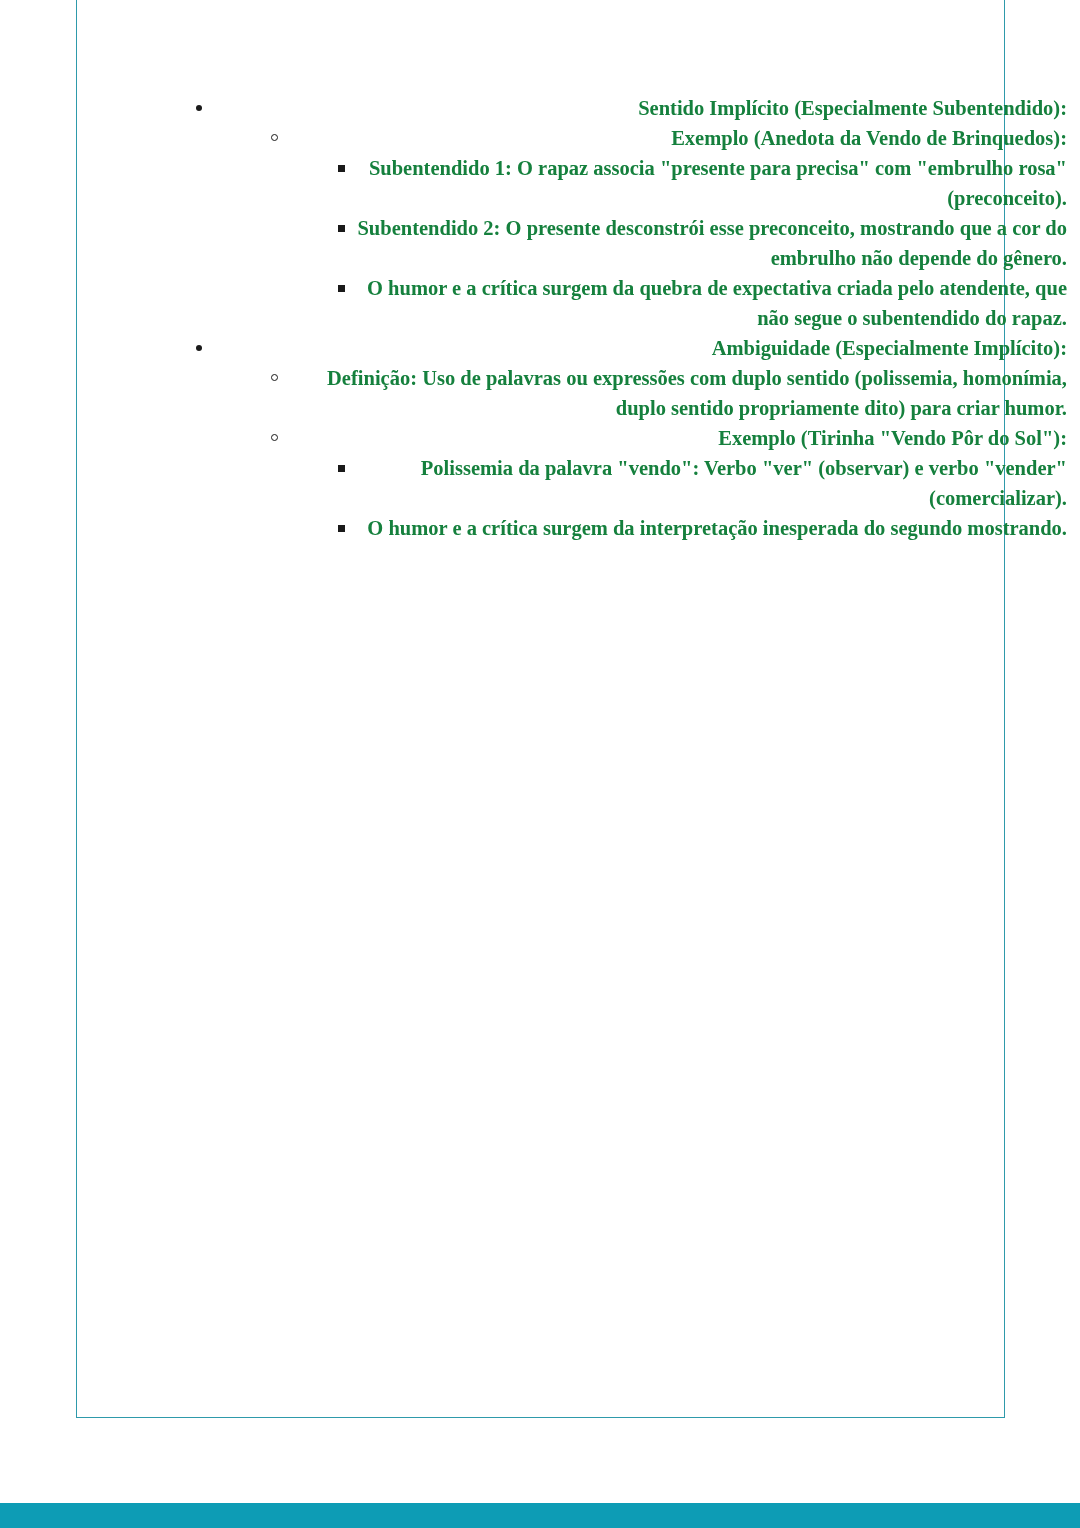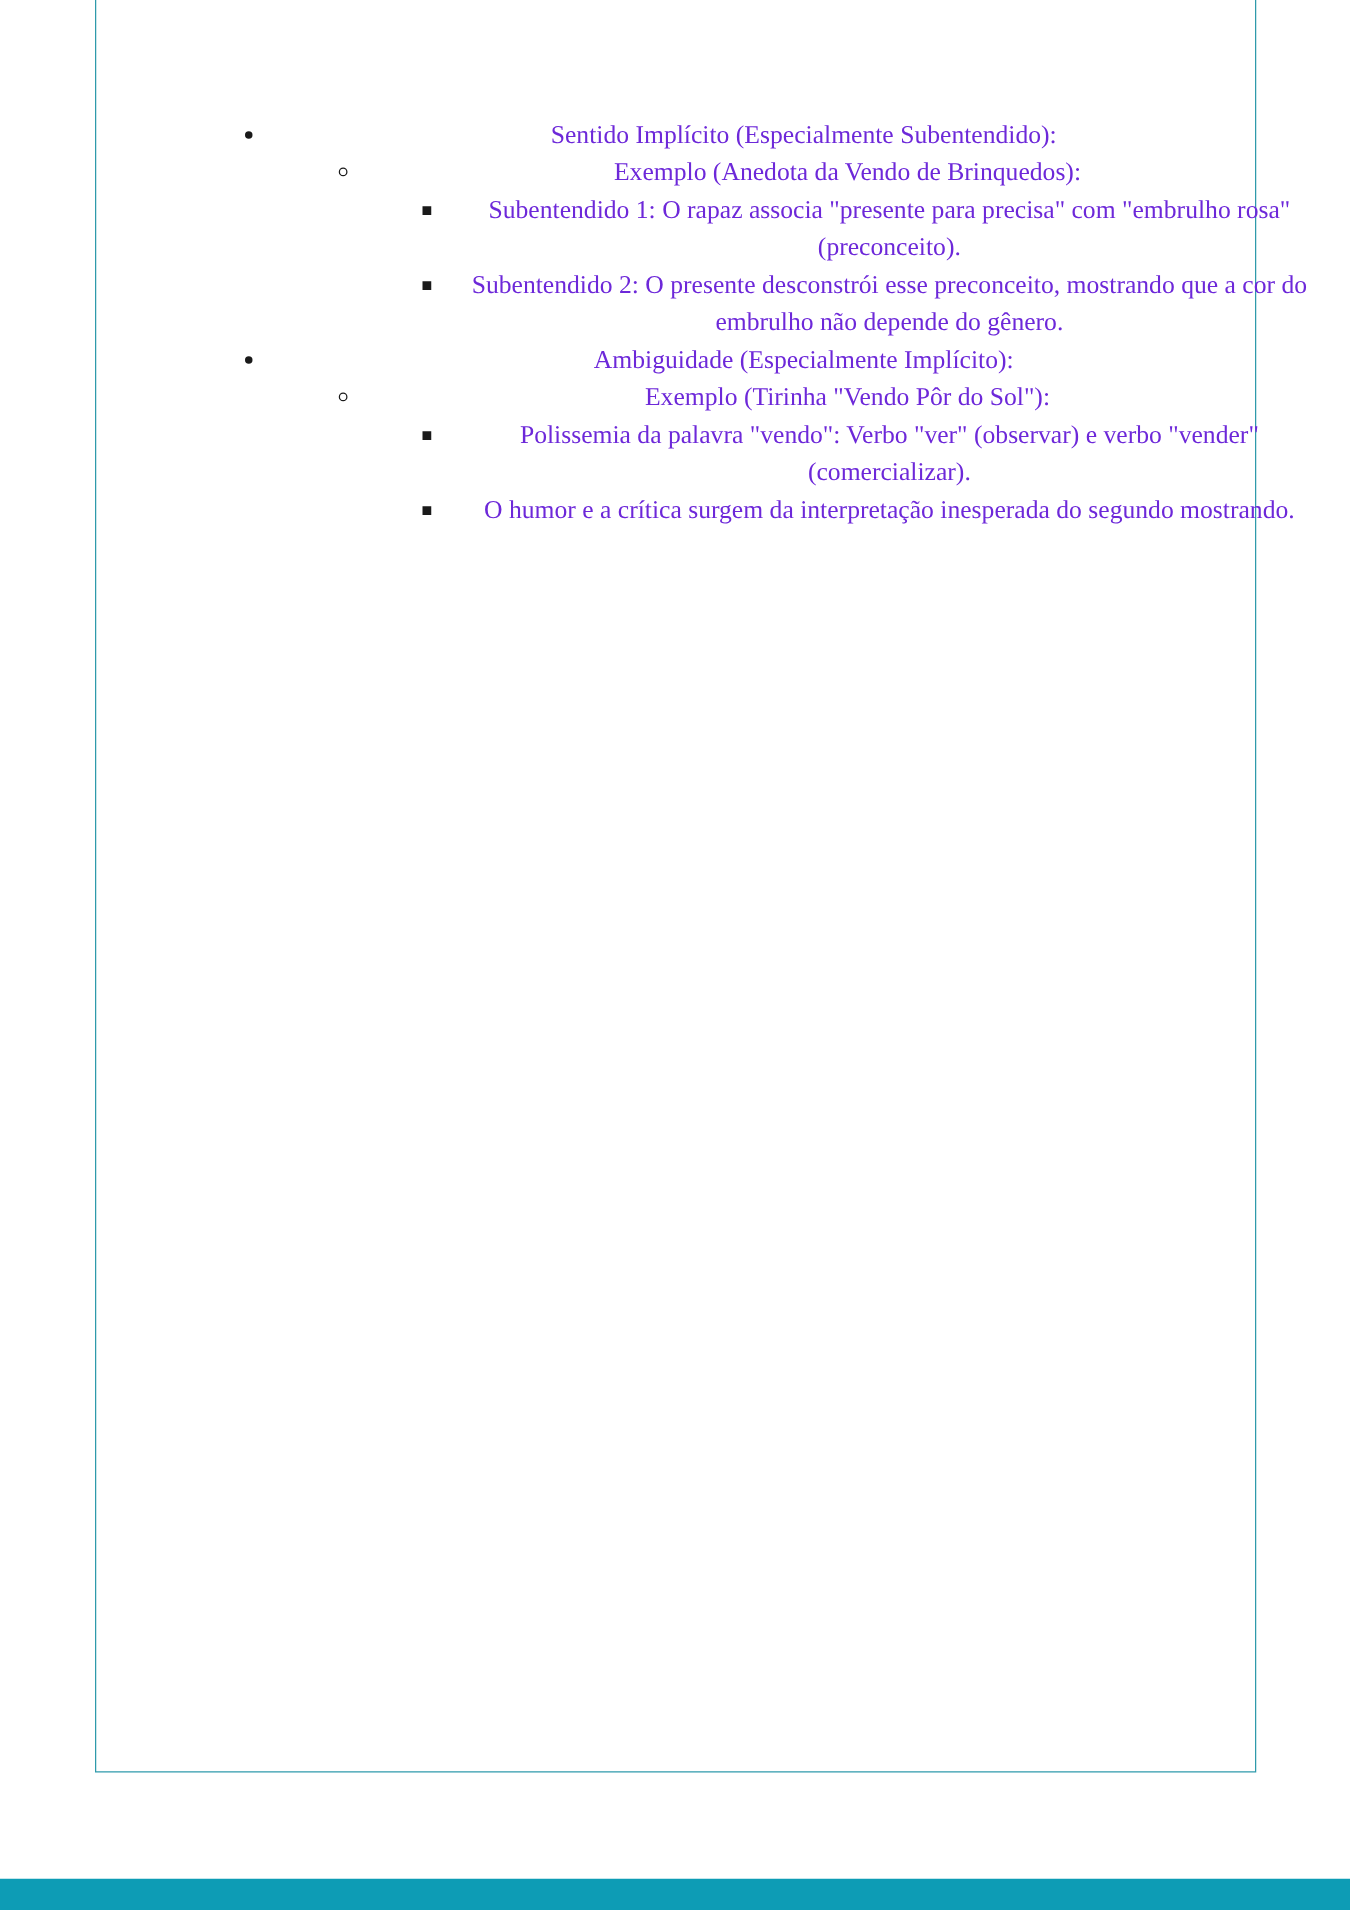--- a/index.html
+++ b/index.html
@@ -36,24 +36,25 @@
   }
 
   ul.lvl1, ul.lvl2, ul.lvl3 {
     margin: 0;
     padding: 0;
     list-style: none;
   }
 
   li {
     position: relative;
-    color: #6d28d9;
+    color: #15803d;
     font-size: 20.5px;
     line-height: 30px;
-    text-align: center;
+    text-align: right;
+    font-weight: bold;
   }
 
   
   ul.lvl1 > li.item {
     padding-left: 32px;
     margin-bottom: 0;
   }
   ul.lvl1 > li.item > .marker {
     position: absolute;
     left: 9px;
@@ -133,30 +134,38 @@
 
             <ul class="lvl3">
               <li class="item">
                 <span class="marker"></span>
                 <span class="txt">Subentendido 1: O rapaz associa "presente para precisa" com "embrulho rosa" (preconceito).</span>
               </li>
               <li class="item">
                 <span class="marker"></span>
                 <span class="txt">Subentendido 2: O presente desconstrói esse preconceito, mostrando que a cor do embrulho não depende do gênero.</span>
               </li>
+              <li class="item">
+                <span class="marker"></span>
+                <span class="txt">O humor e a crítica surgem da quebra de expectativa criada pelo atendente, que não segue o subentendido do rapaz.</span>
+              </li>
             </ul>
           </li>
         </ul>
       </li>
 
       <li class="item">
         <span class="marker"></span>
         <span class="txt">Ambiguidade (Especialmente Implícito):</span>
 
         <ul class="lvl2">
+          <li class="item">
+            <span class="marker"></span>
+            <span class="txt">Definição: Uso de palavras ou expressões com duplo sentido (polissemia, homonímia, duplo sentido propriamente dito) para criar humor.</span>
+          </li>
 
           <li class="item">
             <span class="marker"></span>
             <span class="txt">Exemplo (Tirinha "Vendo Pôr do Sol"):</span>
 
             <ul class="lvl3">
               <li class="item">
                 <span class="marker"></span>
                 <span class="txt">Polissemia da palavra "vendo": Verbo "ver" (observar) e verbo "vender" (comercializar).</span>
               </li>

